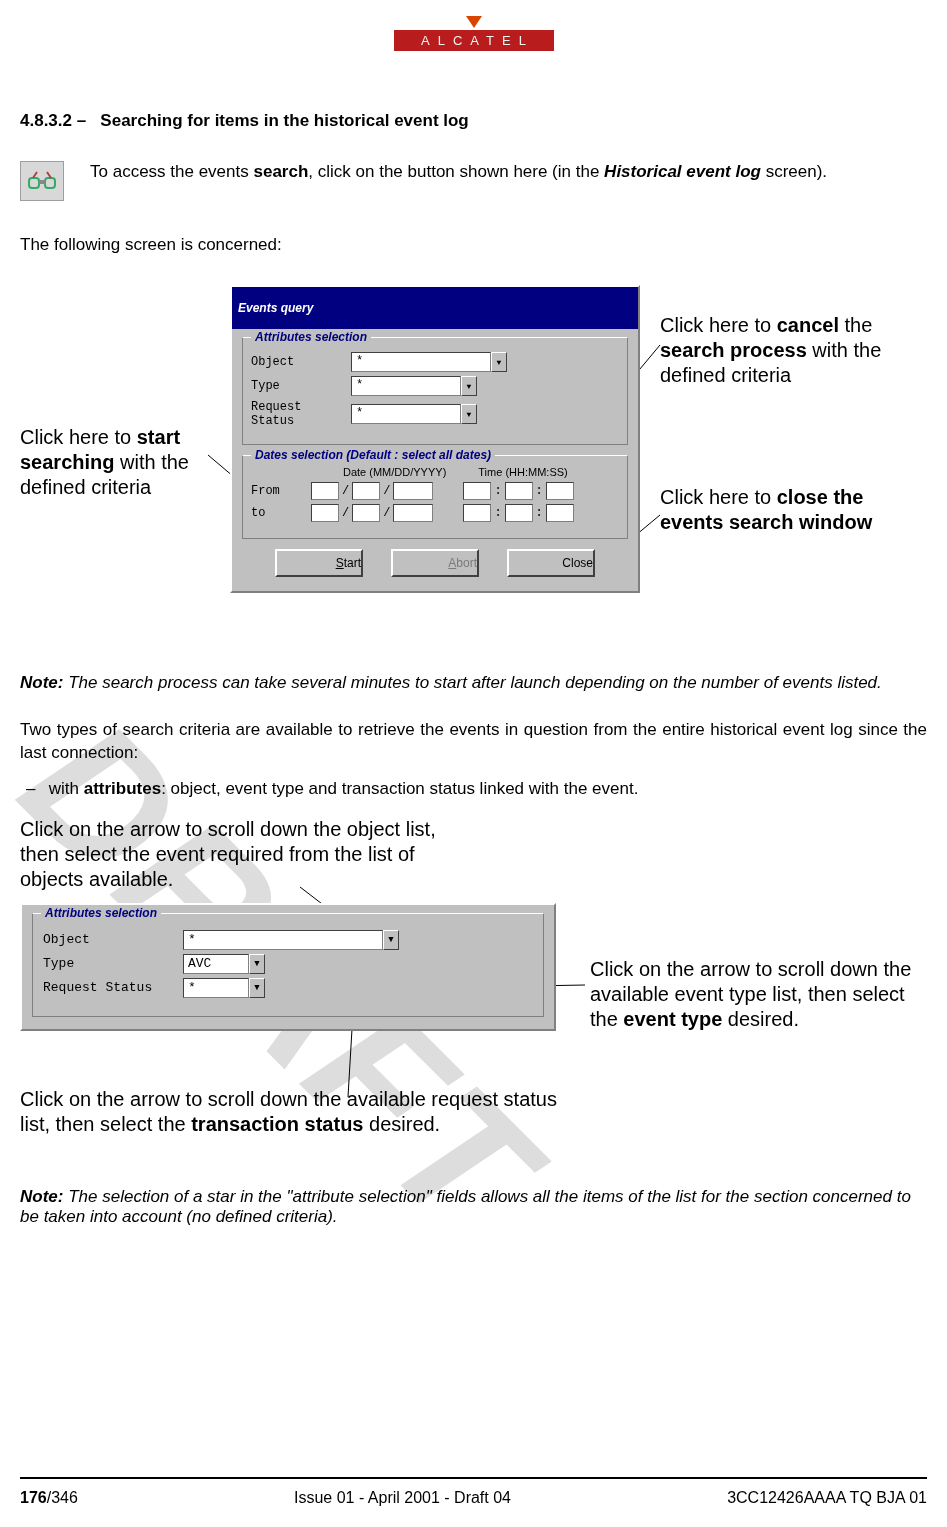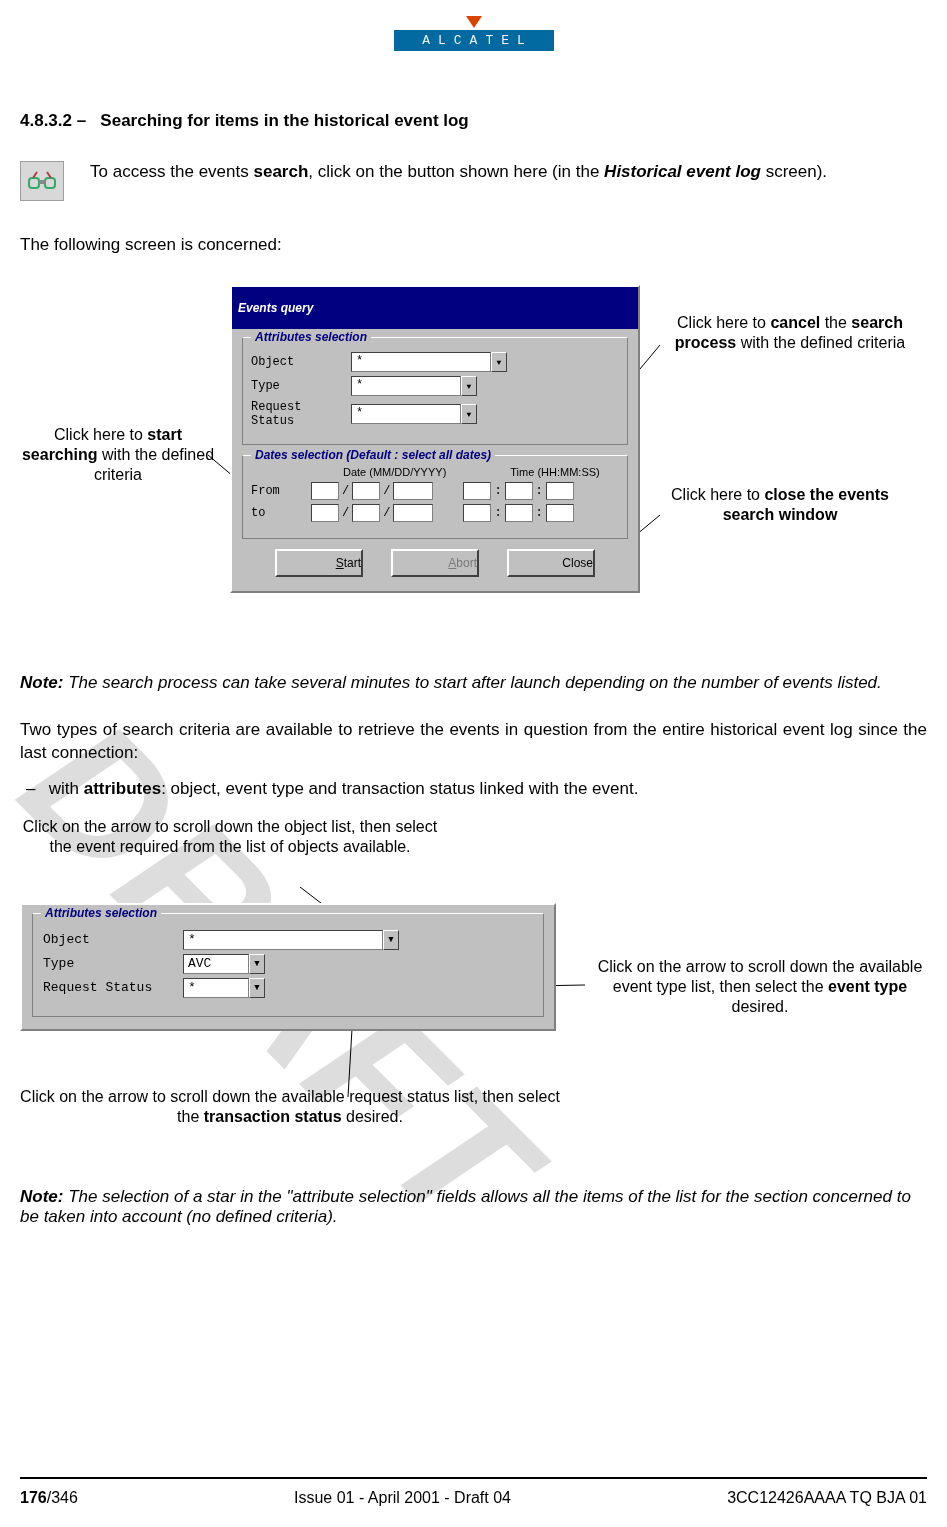--- a/index.html
+++ b/index.html
@@ -24,28 +24,27 @@
   .logotop .diamond {
     display:inline-block;
     width:0;height:0;
     border-left:8px solid transparent;
     border-right:8px solid transparent;
     border-top:12px solid #d94400;
     margin-bottom:-2px;
   }
   .logotop .brand {
     display:block;
-    background:#0369a1;
+    background:#b91c1c;
     color:#f2f2f0;
     letter-spacing:8px;
     font-size:13px;
     padding:3px 10px 3px 18px;
     width:160px;
     margin:0 auto;
-    font-family:Liberation Mono, monospace;
   }
   .sec-title {
     font-weight:bold;
     font-size:17px;
     margin-top:60px;
     margin-bottom:30px;
   }
   .intro-row { display:flex; align-items:flex-start; gap:26px; }
   .binoc {
     width:44px;height:40px;
@@ -103,38 +102,38 @@
     border-top-color:#404040; border-left-color:#404040;
     width:110px; padding:1px 4px; font-size:12px;
   }
   .combo .cbbtn {
     width:16px;
     background:#c0c0c0;
     border:1px solid #fff;
     border-right-color:#404040; border-bottom-color:#404040;
     display:flex;align-items:center;justify-content:center;font-size:8px;
   }
-  .datescols { display:flex; font-size:11px; margin-left:92px; gap:64px; }
+  .datescols { display:flex; font-size:11px; margin-left:92px; gap:32px; }
   .mini { width:28px; height:18px; background:#fff; border:1px solid #808080; border-top-color:#404040; border-left-color:#404040; }
   .slash { padding:0 3px; }
   .colon { padding:0 3px; }
   .btnrow { display:flex; gap:28px; justify-content:center; margin:10px 0 14px 0;}
   .winbtn {
     width:88px; height:28px;
     background:#c0c0c0;
     border:2px solid #fff;
     border-right-color:#404040; border-bottom-color:#404040;
     font-size:12px;
     text-align:right;
     line-height:24px;
     position:relative;
   }
   .winbtn.disabled { color:#7a7a7a; }
 
-  .callout { position:absolute; font-size:16px; line-height:1.25;text-align:center; }
+  .callout { position:absolute; font-size:20px; line-height:1.25; }
   .callout b { font-weight:bold; }
   svg.lines { position:absolute; left:0; top:0; pointer-events:none; }
 
   .note { font-size:17px; font-style:italic; margin-top:28px; }
   .note .lead { font-weight:bold; }
   .body-p { font-size:17px; margin-top:26px; line-height:1.35; text-align: justify;}
   .bullet { font-size:17px; margin-top:14px; padding-left:24px; }
   .bullet .d { display:inline-block; width:18px; margin-left:-18px;}
 
   

